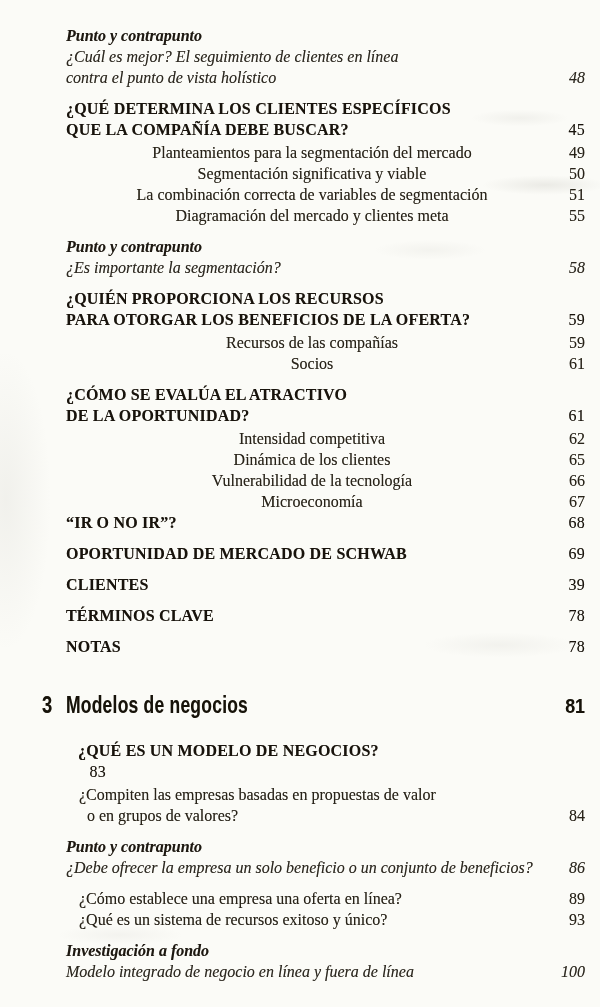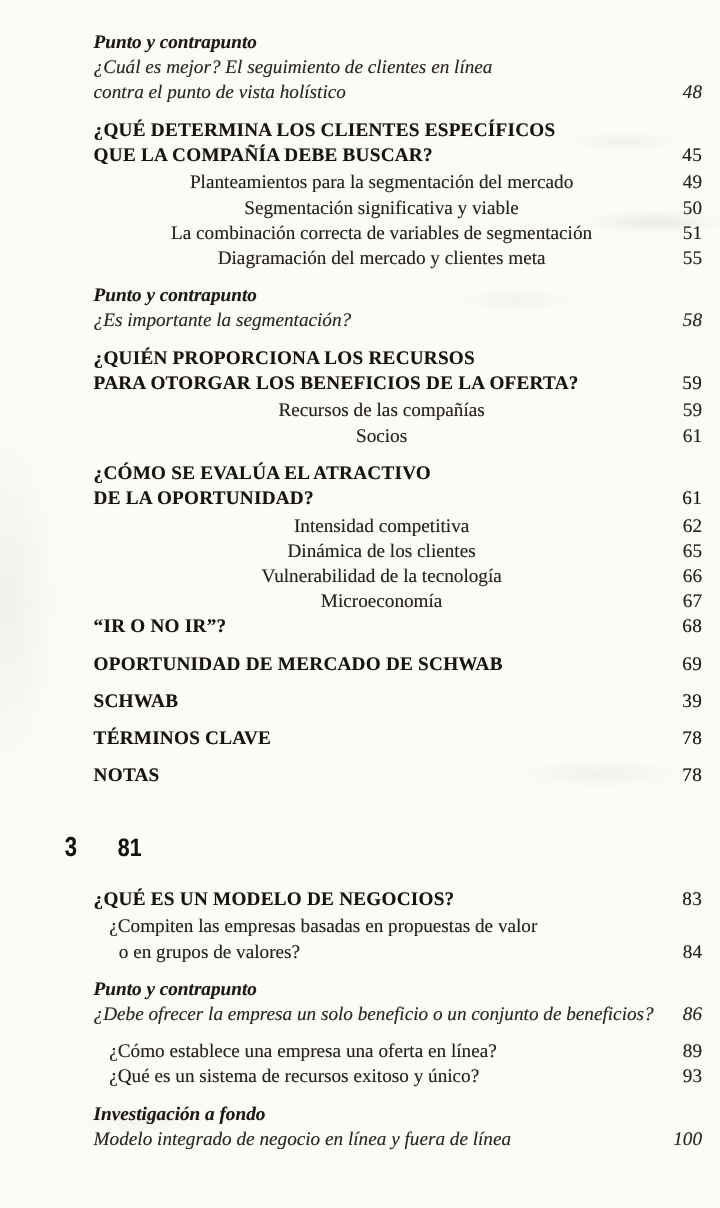--- a/index.html
+++ b/index.html
@@ -19,21 +19,20 @@
       radial-gradient(ellipse 110px 18px at 500px 645px, rgba(150,148,138,0.09), transparent 70%),
       radial-gradient(ellipse 80px 14px at 430px 250px, rgba(150,148,138,0.08), transparent 70%),
       radial-gradient(ellipse 90px 14px at 120px 935px, rgba(150,148,138,0.08), transparent 70%),
       radial-gradient(ellipse 60px 200px at 6px 500px, rgba(150,148,138,0.10), transparent 75%);
     font-family: "Liberation Serif", "DejaVu Serif", serif;
     color: #282319;
     text-shadow: 0 0 0.6px rgba(55,48,38,0.45);
   }
   .inner {
     padding: 25px 15px 0 66px;
-    margin-left: 12px;
   }
   .row {
     display: flex;
     align-items: baseline;
     line-height: 21px;
     font-size: 16px;
   }
   .row .txt { flex: 1 1 auto; }
   .row .pg  { flex: 0 0 auto; margin-left: 12px; text-align: right; min-width: 28px; }
 
@@ -75,21 +74,21 @@
   .k-chapter .pg {
     font-size: 21px;
     transform: scaleX(0.85);
     transform-origin: right bottom;
   }
 
   
   .g-block        { margin-top: 10px; }
   .g-tight        { margin-top: 2px; }
   .g-chapter      { margin-top: 34px; }
-  .g-afterchapter { margin-top: 18px; }
+  .g-afterchapter { margin-top: 18px; flex-direction: column; }
 
   .texture {
     position: absolute;
     inset: 0;
     pointer-events: none;
   }
 </style>
 </head>
 <body>
 
@@ -175,33 +174,34 @@
       </div>
       <div class="row k-heading">
         <span class="txt">“IR O NO IR”?</span>
         <span class="pg">68</span>
       </div>
       <div class="row k-heading g-block">
         <span class="txt">OPORTUNIDAD DE MERCADO DE SCHWAB</span>
         <span class="pg">69</span>
       </div>
       <div class="row k-heading g-block">
-        <span class="txt">SCHWAB</span>
+        <span class="txt">CLIENTES</span>
         <span class="pg">39</span>
       </div>
       <div class="row k-heading g-block">
         <span class="txt">TÉRMINOS CLAVE</span>
         <span class="pg">78</span>
       </div>
       <div class="row k-heading g-block">
         <span class="txt">NOTAS</span>
         <span class="pg">78</span>
       </div>
       <div class="row k-chapter g-chapter">
         <span class="chapter-number">3</span>
+        <span class="txt"><span class="chapter-title">Modelos de negocios</span></span>
         <span class="pg">81</span>
       </div>
       <div class="row k-heading g-afterchapter">
         <span class="txt">¿QUÉ ES UN MODELO DE NEGOCIOS?</span>
         <span class="pg">83</span>
       </div>
       <div class="row k-sub2 g-tight">
         <span class="txt">¿Compiten las empresas basadas en propuestas de valor</span>
       </div>
       <div class="row k-sub2cont">

